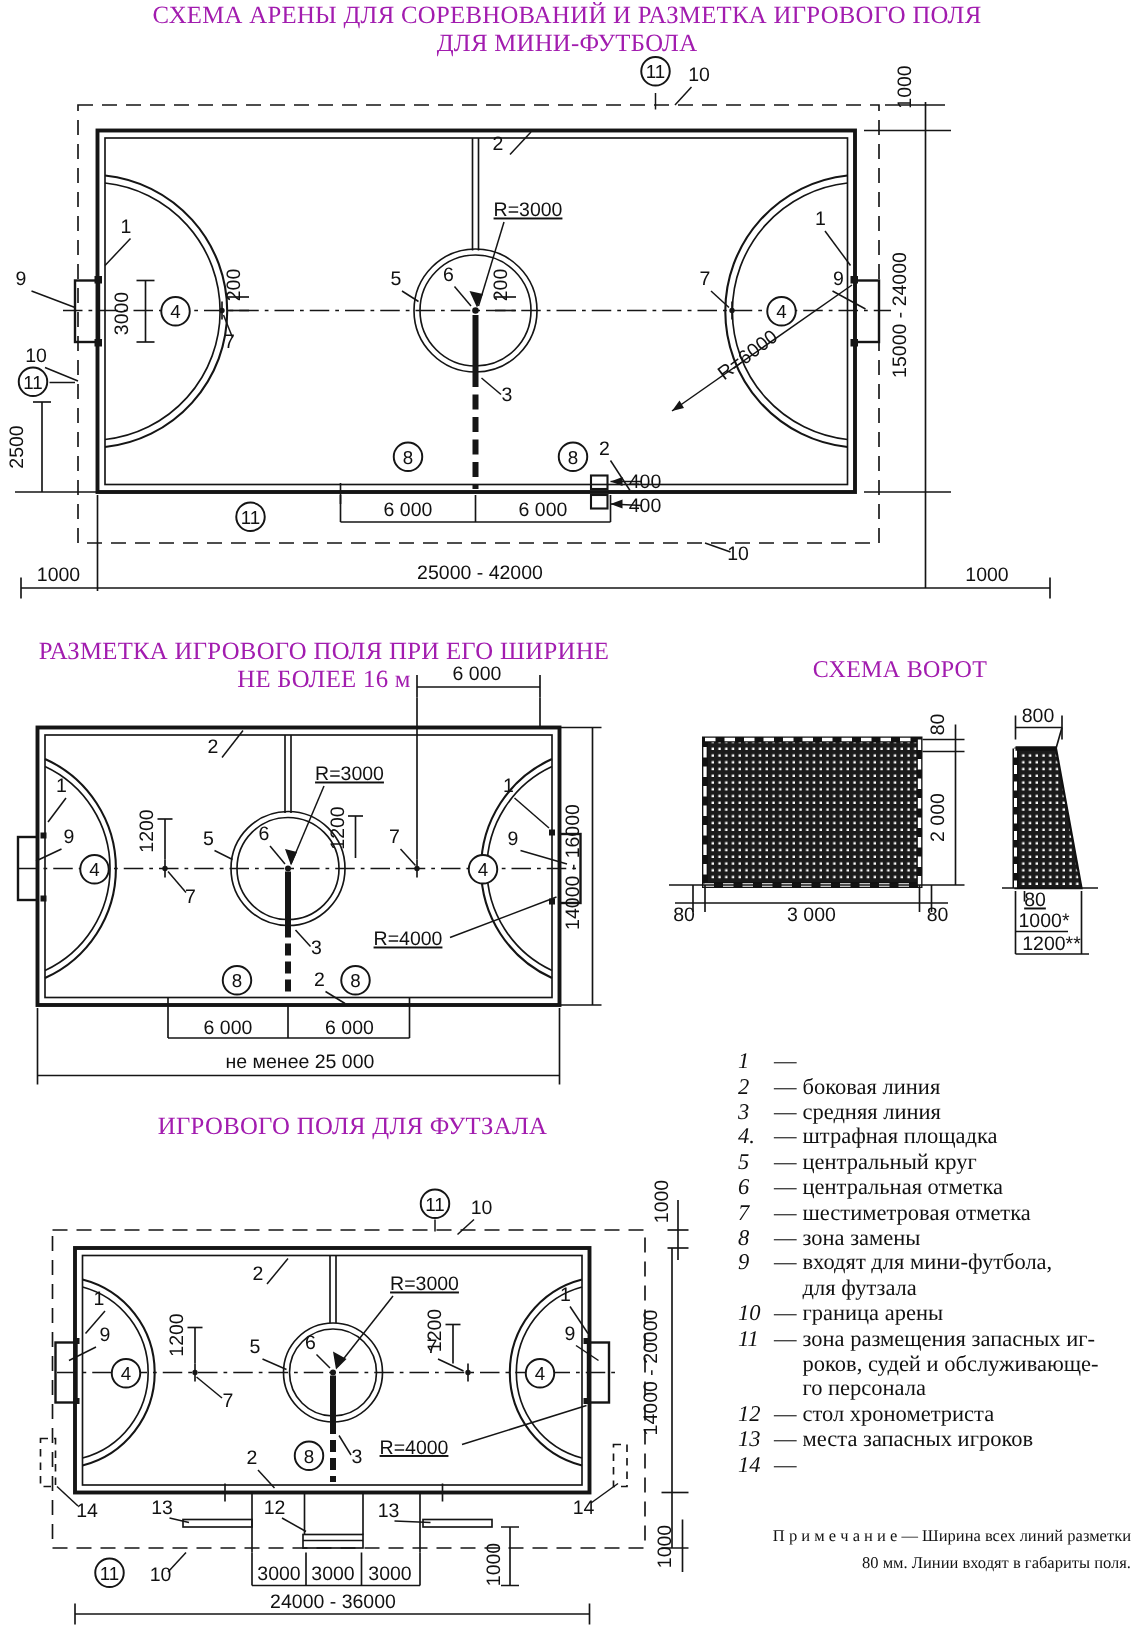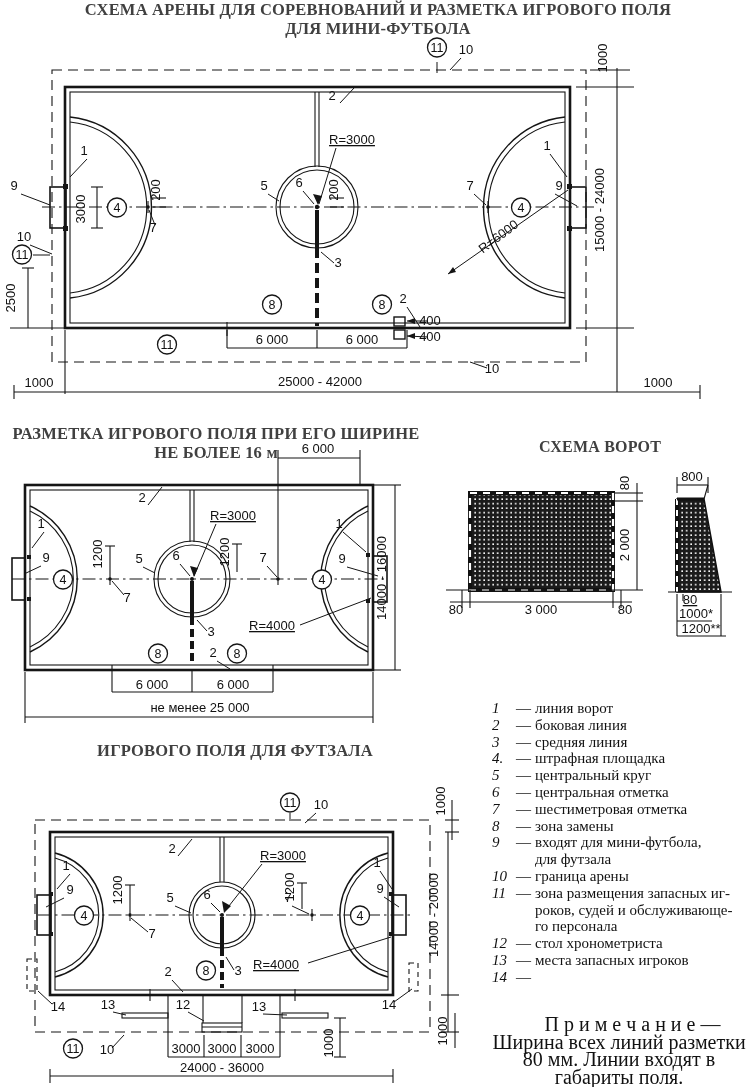--- a/index.html
+++ b/index.html
@@ -1,36 +1,36 @@
 <!DOCTYPE html>
 <html><head>
 <meta charset="utf-8">
 <style>
   html,body{margin:0;padding:0;background:#fff}
   #canvas{position:relative;width:756px;height:1087px;background:#fff;overflow:hidden;
           font-family:"Liberation Sans",sans-serif;color:#151515}
   .abs{position:absolute}
-  .title{font-family:"Liberation Serif",serif;font-weight:bold;font-size:16.5px;
-         line-height:19px;text-align:center;letter-spacing:.2px;color:#404040}
+  .title{font-family:"Liberation Serif",serif;font-weight:normal;font-size:16.5px;
+         line-height:19px;text-align:center;letter-spacing:.2px;color:#a21caf}
   svg{position:absolute;overflow:visible}
   .st{stroke:#151515;fill:none}
   .w1{stroke-width:1.1}
   .dsh{stroke-dasharray:10 6}
   .dd{stroke-dasharray:13 4 2.5 4}
   .ld{stroke:#151515;stroke-width:1;fill:none}
   .dimtxt{font-family:"Liberation Sans",sans-serif;font-size:13px;fill:#111;text-anchor:middle}
   .circnum{font-size:12.5px}
   .lblcirc{fill:#fff;stroke:#151515;stroke-width:1.3}
   .legend{font-family:"Liberation Serif",serif;font-size:15px;line-height:16.8px;color:#111}
   .leg-row{display:flex;align-items:flex-start}
   .leg-num{width:24px;flex:none;font-style:italic}
   .leg-dash{width:19px;flex:none}
   .leg-text{flex:1;white-space:pre-line}
-  .note{font-family:"Liberation Serif",serif;font-size:20px;line-height:17.5px;
-        color:#111;text-indent:27px;text-align:center}
+  .note{font-family:"Liberation Serif",serif;font-size:11px;line-height:17.5px;
+        color:#111;text-indent:27px;text-align:right}
 </style>
 </head>
 <body>
 
 <div id="canvas">
 
   <div class="abs title" style="left:0;top:6;width:756px">
     <div>СХЕМА АРЕНЫ ДЛЯ СОРЕВНОВАНИЙ И РАЗМЕТКА ИГРОВОГО ПОЛЯ</div>
     <div>ДЛЯ МИНИ-ФУТБОЛА</div>
   </div>
@@ -325,21 +325,20 @@
         <text x="250" y="149" class="dimtxt" font-size="11" text-decoration="underline">80</text>
         <text x="256" y="163" class="dimtxt" font-size="11.5">1000*</text>
         <text x="261" y="178" class="dimtxt" font-size="11.5">1200**</text>
       </g>
   </svg>
 
   <div class="abs legend" style="left:492px;top:700px;width:262px">
       <div class="leg-row">
         <span class="leg-num">1</span>
         <span class="leg-dash">—</span>
-        <span class="leg-text">линия ворот</span>
       </div>
       <div class="leg-row">
         <span class="leg-num">2</span>
         <span class="leg-dash">—</span>
         <span class="leg-text">боковая линия</span>
       </div>
       <div class="leg-row">
         <span class="leg-num">3</span>
         <span class="leg-dash">—</span>
         <span class="leg-text">средняя линия</span>

